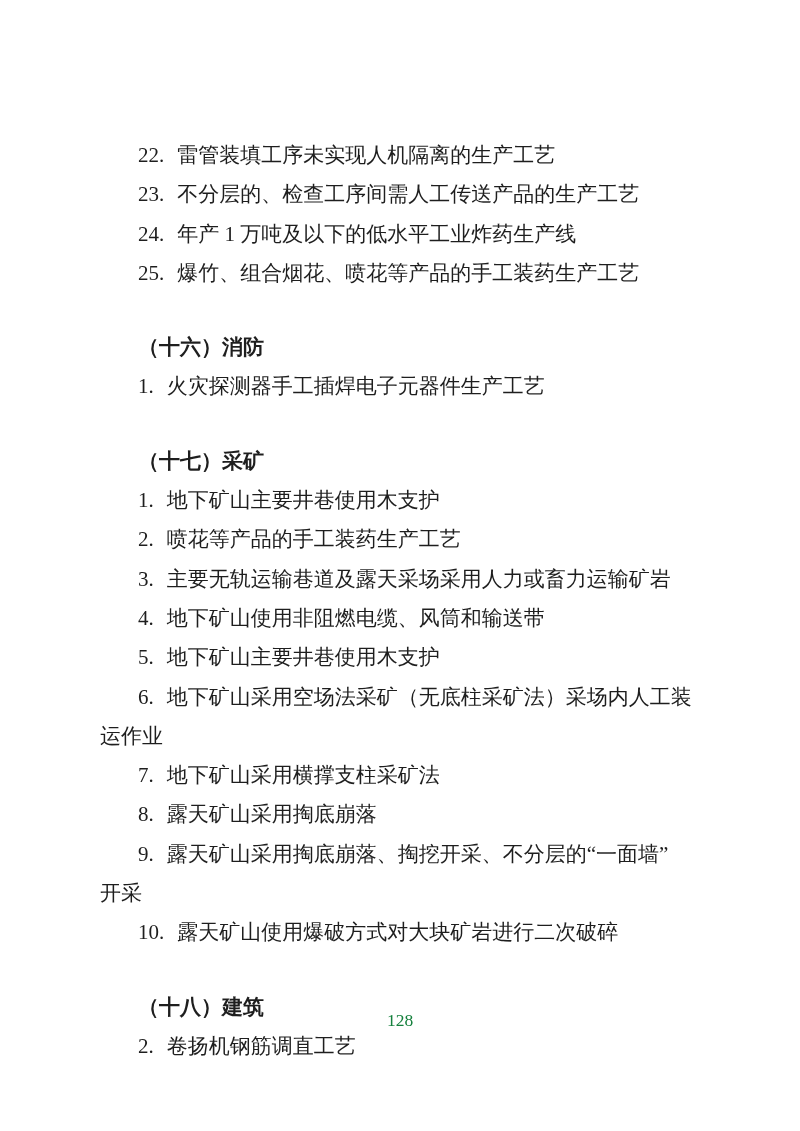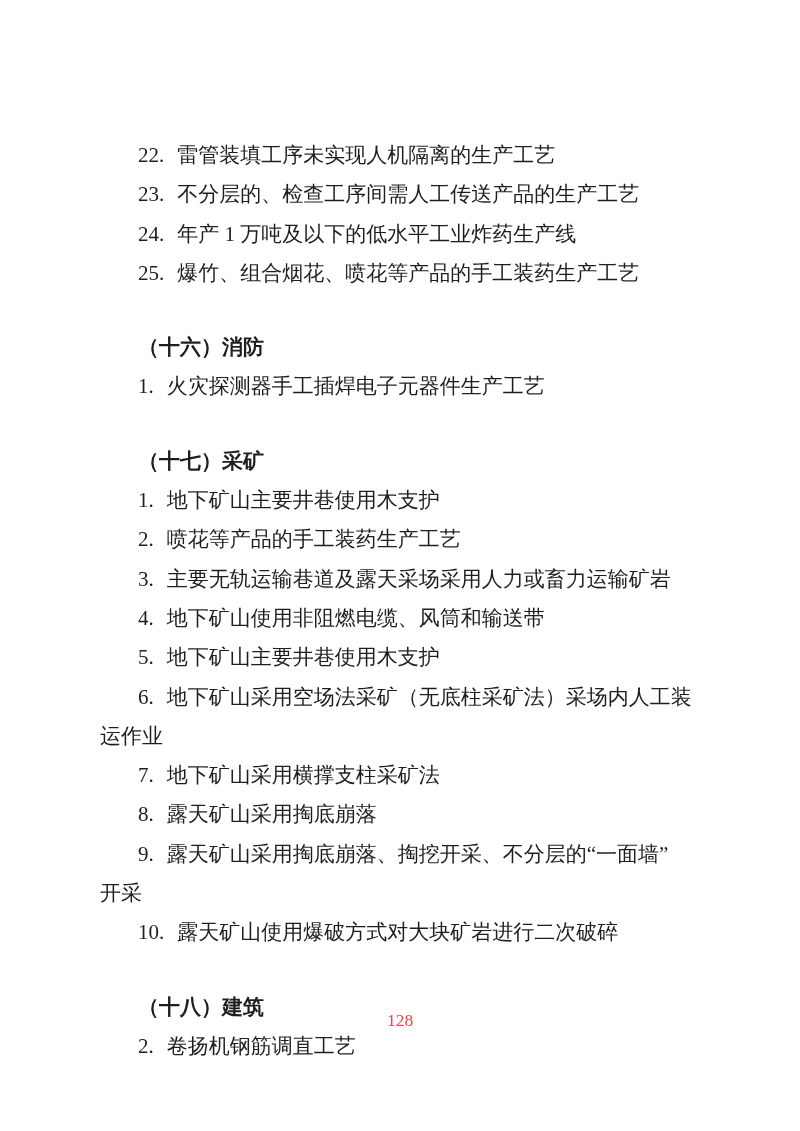--- a/index.html
+++ b/index.html
@@ -46,21 +46,21 @@
     margin-top: 35px;
   }
   .footer {
     position: absolute;
     top: 1008px;
     left: 0;
     width: 100%;
     text-align: center;
     font-size: 17.5px;
     line-height: 24px;
-    color: #ef4444;
+    color: #15803d;
   }
 </style>
 </head>
 <body>
 
 <div class="doc-page">
   <div class="content">
 
     <p class="line item"><span class="num">22.</span><span class="txt">雷管装填工序未实现人机隔离的生产工艺</span></p>
 

